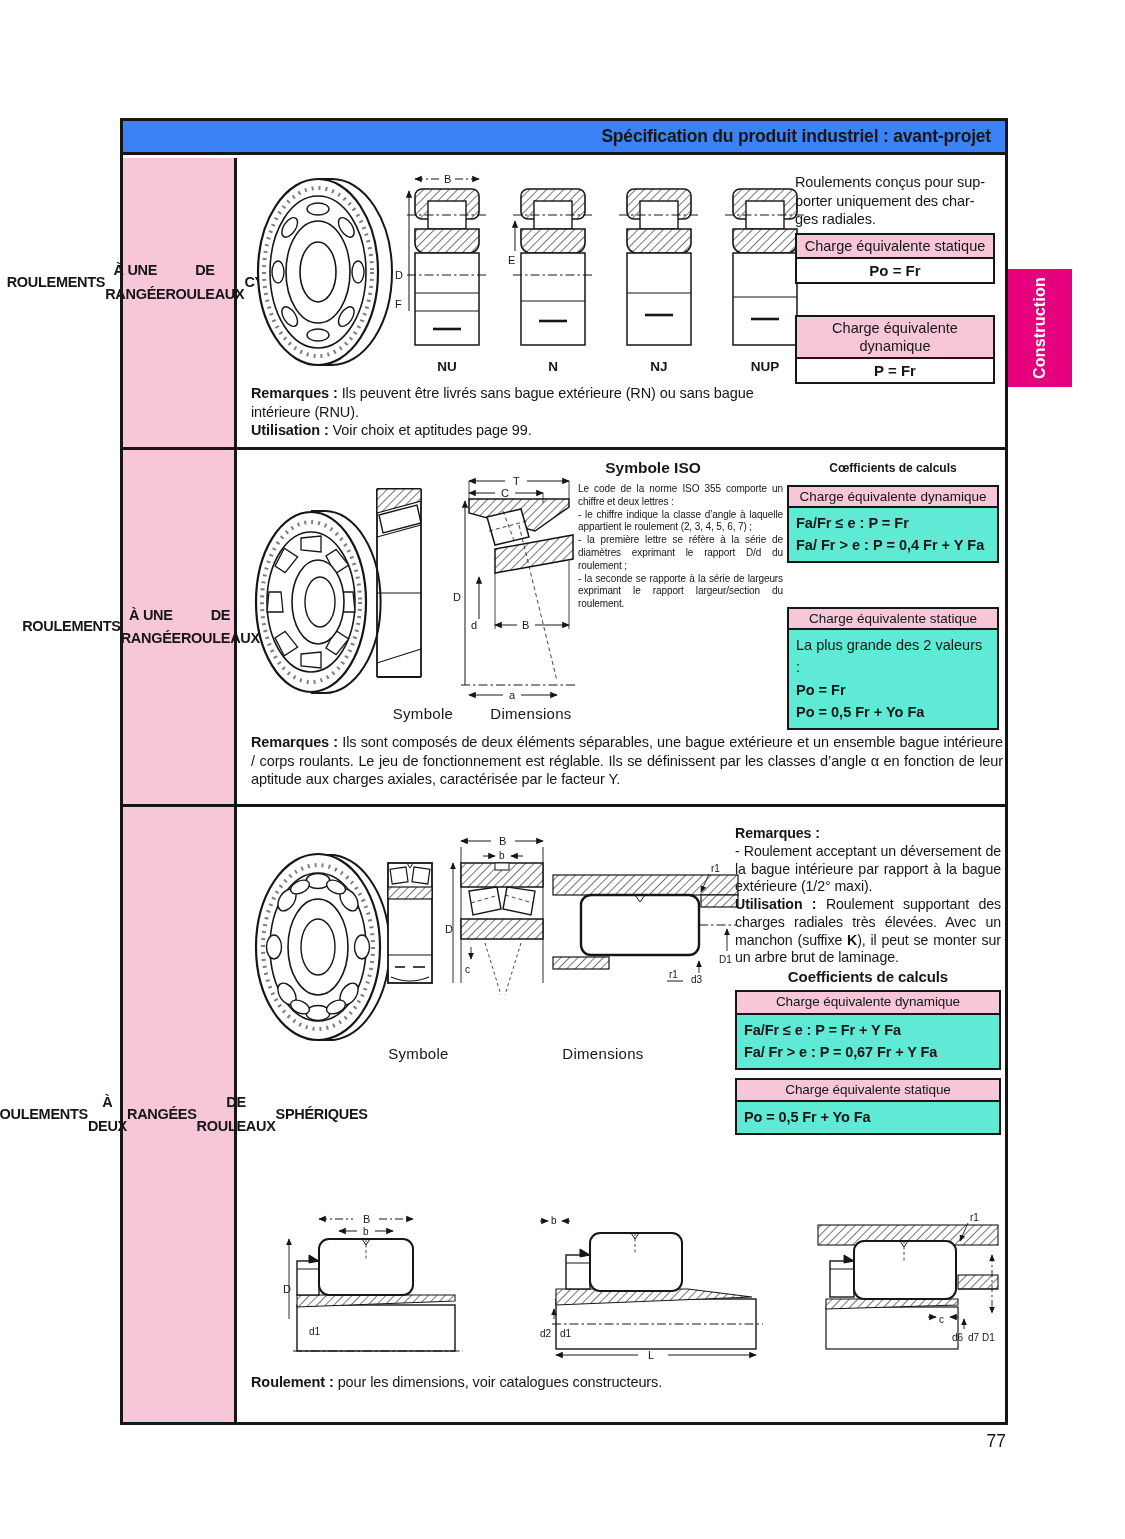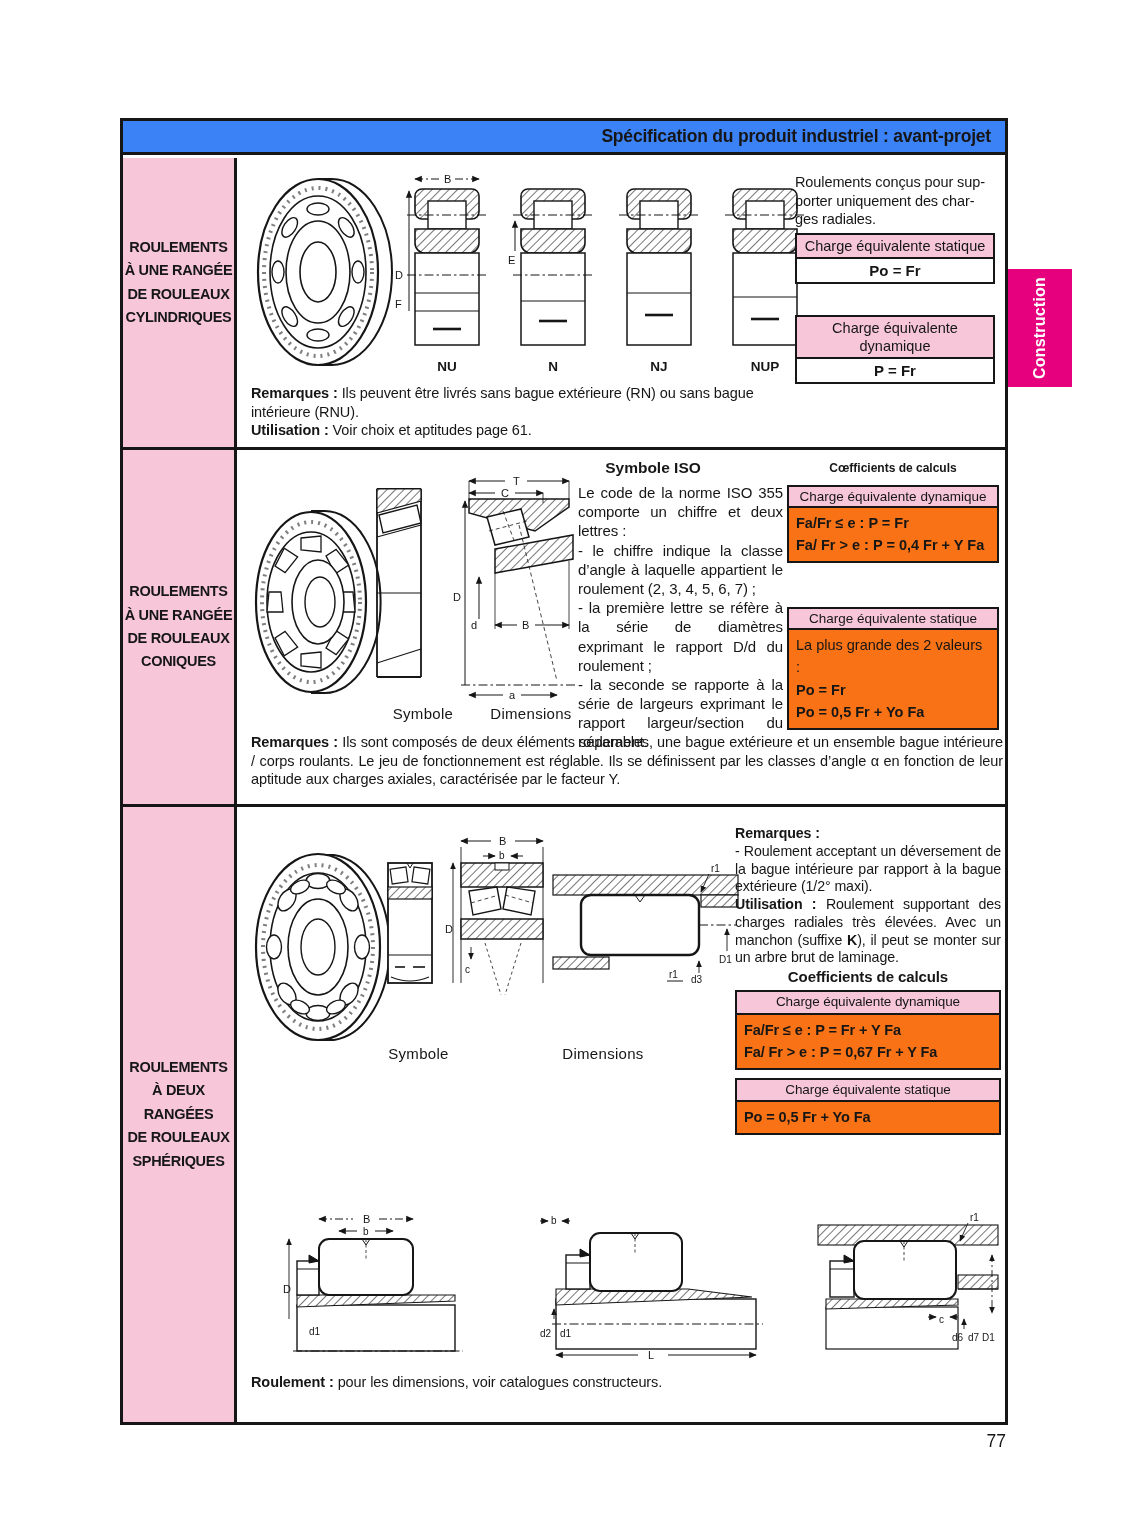--- a/index.html
+++ b/index.html
@@ -5,30 +5,30 @@
   html,body{margin:0;padding:0;background:#fff}
   body{font-family:"Liberation Sans",sans-serif;color:#161616}
   .page{position:relative;width:1125px;height:1539px;background:#fff;overflow:hidden}
   .abs{position:absolute}
   .frame{position:absolute;left:120px;top:118px;width:882px;height:1301px;border:3px solid #161616}
   .hdr{position:absolute;left:0;top:0;width:100%;height:34px;background:#3b82f6;border-bottom:3px solid #161616;
        display:flex;align-items:center;justify-content:flex-end;padding-right:14px;box-sizing:border-box;
        font-weight:bold;font-size:17.5px;letter-spacing:-0.2px}
   .sidebar-bg{position:absolute;left:0;top:37px;width:111px;height:1264px;background:#f7c6d9;border-right:3px solid #161616}
   .sep{position:absolute;left:0;width:100%;height:3px;background:#161616}
-  .scell{position:absolute;left:0;width:111px;display:flex;flex-direction:column;justify-content:center;align-items:center;
+  .scell{position:absolute;left:0;width:111px;display:flex;flex-direction:row;justify-content:center;align-items:center;
          text-align:center;font-weight:bold;font-size:14.5px;line-height:1.62;letter-spacing:-0.3px;box-sizing:border-box}
   .t{font-size:14.5px;line-height:1.28;letter-spacing:-0.1px}
   .just{text-align:justify}
   .bold{font-weight:bold}
   .xbox{position:absolute;border:2px solid #161616;box-sizing:border-box;background:#fff}
   .xbox .bh{background:#f7c6d9;border-bottom:2px solid #161616;text-align:center;font-size:14.5px;line-height:1.25;padding:2px 4px}
   .xbox .bb{text-align:center;font-weight:bold;font-size:15px;padding:3px 4px}
   .ch{border:2px solid #161616;background:#f7c6d9;text-align:center;font-size:13.5px;padding:2px 2px;box-sizing:border-box}
-  .cb{border:2px solid #161616;border-top:none;background:#f97316;font-size:14.5px;font-weight:bold;line-height:1.55;
+  .cb{border:2px solid #161616;border-top:none;background:#5eead4;font-size:14.5px;font-weight:bold;line-height:1.55;
       padding:4px 7px;box-sizing:border-box}
   .capt{font-size:15px;letter-spacing:0.3px;text-align:center}
   .subhead{font-size:19px;font-weight:bold;line-height:1.22;letter-spacing:-0.2px}
   .tab{position:absolute;left:1008px;top:269px;width:64px;height:118px;background:#e6007d;display:flex;
        align-items:center;justify-content:center}
   .tab span{writing-mode:vertical-rl;transform:rotate(180deg);color:#fff;font-weight:bold;font-size:16px;letter-spacing:0.2px}
   .pageno{position:absolute;left:952px;top:1431px;width:54px;text-align:right;font-size:17.5px}
   svg{overflow:visible}
   svg text{font-family:"Liberation Sans",sans-serif;fill:#161616}
   .dim{font-size:11px}
@@ -185,21 +185,21 @@
     </div>
     <div class="xbox" style="left:672px;top:194px;width:200px">
       <div class="bh">Charge équivalente dynamique</div>
       <div class="bb">P = Fr</div>
     </div>
 
     <div class="abs t" style="left:128px;top:263px;width:556px">
       <span class="bold">Remarques :</span>
       <span>Ils peuvent être livrés sans bague extérieure (RN) ou sans bague intérieure (RNU).</span>
       <div><span class="bold">Utilisation :</span>
-      <span>Voir choix et aptitudes page 61.</span></div>
+      <span>Voir choix et aptitudes page 99.</span></div>
     </div>
 
     <div class="abs bold" style="left:430px;top:338px;width:200px;text-align:center;font-size:15.5px">Symbole ISO</div>
     <div class="abs bold" style="left:664px;top:340px;width:212px;text-align:center;font-size:12px">Cœfficients de calculs</div>
 
     <svg class="abs" style="left:123px;top:378px" width="150" height="205" viewBox="0 0 150 205">
       <g stroke="#161616" fill="none">
         <path d="M79,12 A55,90 0 0 1 79,194" stroke-width="2"></path>
         <line x1="65" y1="12" x2="79" y2="12" stroke-width="2"></line>
         <line x1="65" y1="194" x2="79" y2="194" stroke-width="2"></line>
@@ -264,21 +264,21 @@
       <text class="dim" x="132" y="24">C</text>
       <text class="dim" x="84" y="128">D</text>
       <text class="dim" x="102" y="156">d</text>
       <text class="dim" x="153" y="156">B</text>
       <text class="dim" x="140" y="226">a</text>
     </svg>
 
     <span class="abs capt" style="left:255px;top:584px;width:90px">Symbole</span>
     <span class="abs capt" style="left:348px;top:584px;width:120px">Dimensions</span>
 
-    <div class="abs t just" style="left:455px;top:362px;width:205px;font-size:15px">
+    <div class="abs t just" style="left:455px;top:362px;width:205px;font-size:10px">
       <div>Le code de la norme ISO 355 comporte un chiffre et deux lettres :</div>
       <div>- le chiffre indique la classe d’angle à laquelle appartient le roulement (2, 3, 4, 5, 6, 7) ;</div>
       <div>- la première lettre se réfère à la série de diamètres exprimant le rapport D/d du roulement ;</div>
       <div>- la seconde se rapporte à la série de largeurs exprimant le rapport largeur/section du roulement.</div>
     </div>
 
     <div class="abs" style="left:664px;top:364px;width:212px">
       <div class="ch">Charge équivalente dynamique</div>
       <div class="cb">
         <div>Fa/Fr ≤ e : P = Fr</div>

